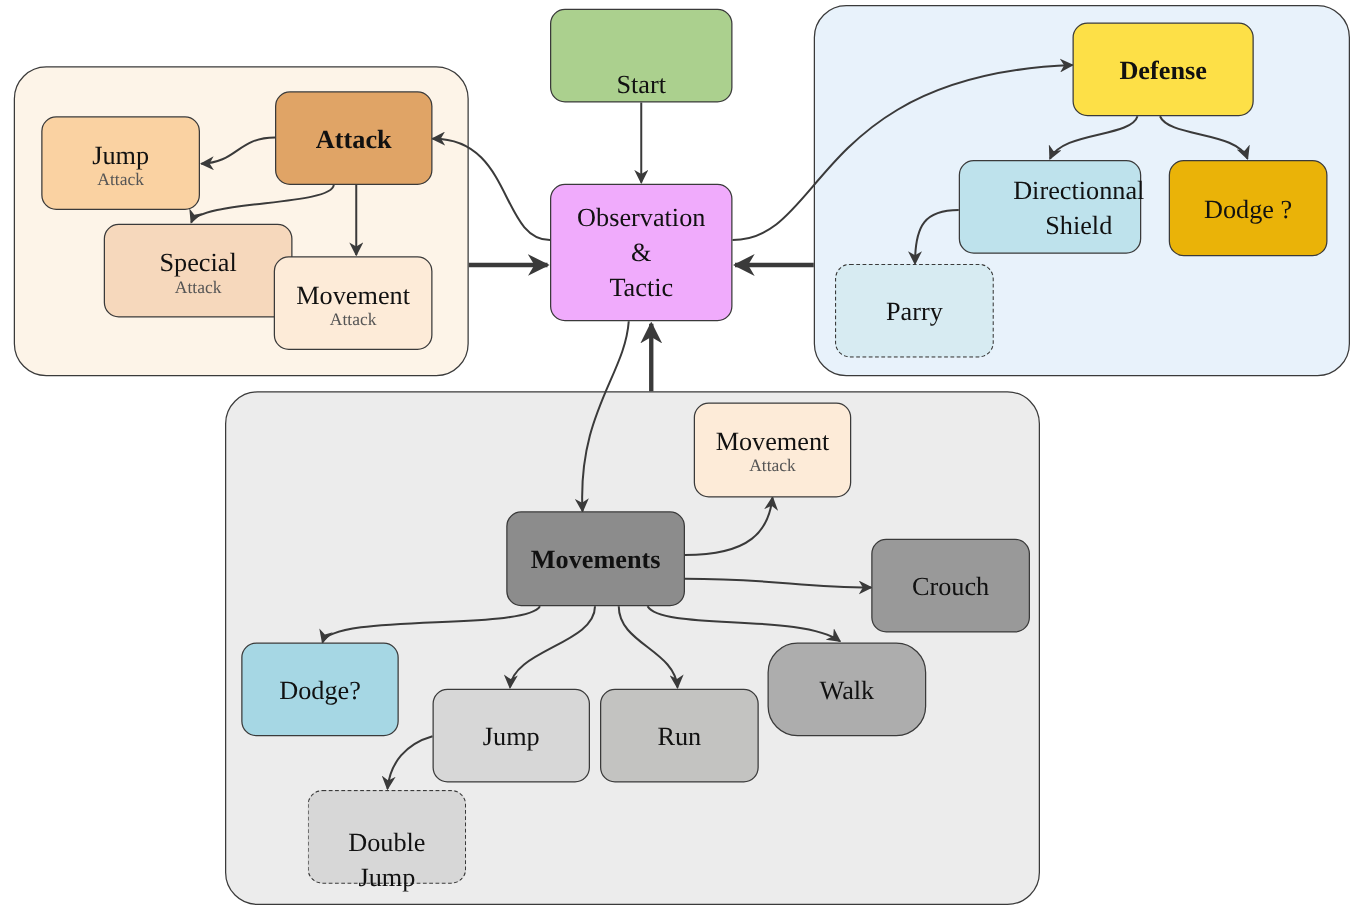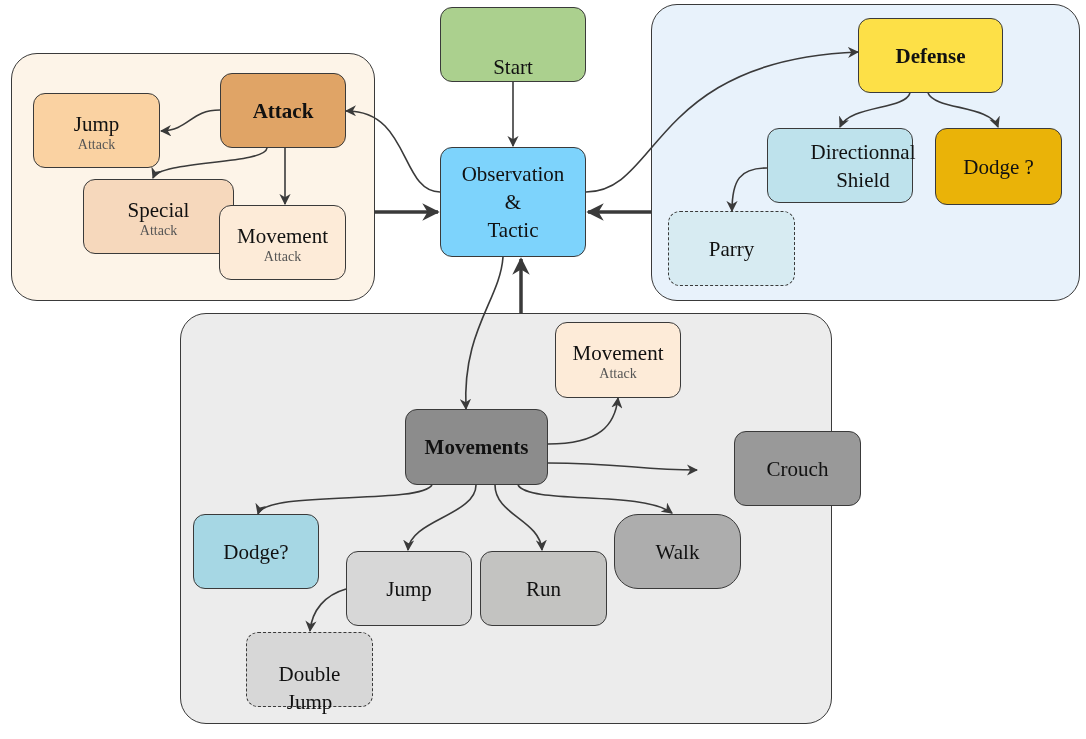--- a/index.html
+++ b/index.html
@@ -53,21 +53,21 @@
   <g fill="none" stroke="#3a3a3a" stroke-width="3.5">
     <path d="M375,212 L438,212" marker-end="url(#arrbig)"></path>
     <path d="M651,212 L588,212" marker-end="url(#arrbig)"></path>
     <path d="M521,313 L521,259" marker-end="url(#arrbig)"></path>
   </g>
 </svg>
 
 <div class="node" style="left: 440px; top: 7px; width: 146px; height: 75px; background: rgb(171, 208, 142); justify-content: flex-end;">
   <span class="main">Start</span>
 </div>
-<div class="node" style="left: 440px; top: 147px; width: 146px; height: 110px; background: #7dd3fc;">
+<div class="node" style="left: 440px; top: 147px; width: 146px; height: 110px; background: #f0abfc;">
   <span class="main ml" style="white-space: pre-line;">Observation
 &amp;
 Tactic</span>
 </div>
 
 <div class="node" style="left: 220px; top: 73px; width: 126px; height: 75px; background: rgb(224, 164, 102);">
   <span class="main bold">Attack</span>
 </div>
 <div class="node" style="left: 33px; top: 93px; width: 127px; height: 75px; background: rgb(250, 210, 162);">
   <span class="main">Jump</span>
@@ -96,21 +96,21 @@
   <span class="main">Parry</span>
 </div>
 
 <div class="node" style="left: 405px; top: 409px; width: 143px; height: 76px; background: rgb(140, 140, 140);">
   <span class="main bold">Movements</span>
 </div>
 <div class="node" style="left: 555px; top: 322px; width: 126px; height: 76px; background: rgb(253, 235, 216);">
   <span class="main">Movement</span>
   <span class="sub">Attack</span>
 </div>
-<div class="node" style="left: 697px; top: 431px; width: 127px; height: 75px; background: rgb(153, 153, 153); margin-left: 37px;">
+<div class="node" style="left: 697px; top: 431px; width: 127px; height: 75px; background: rgb(153, 153, 153);">
   <span class="main">Crouch</span>
 </div>
 <div class="node" style="left: 614px; top: 514px; width: 127px; height: 75px; background: rgb(173, 173, 173); border-radius: 24px;">
   <span class="main">Walk</span>
 </div>
 <div class="node" style="left: 480px; top: 551px; width: 127px; height: 75px; background: rgb(195, 195, 193);">
   <span class="main">Run</span>
 </div>
 <div class="node" style="left: 346px; top: 551px; width: 126px; height: 75px; background: rgb(215, 215, 215);">
   <span class="main">Jump</span>

